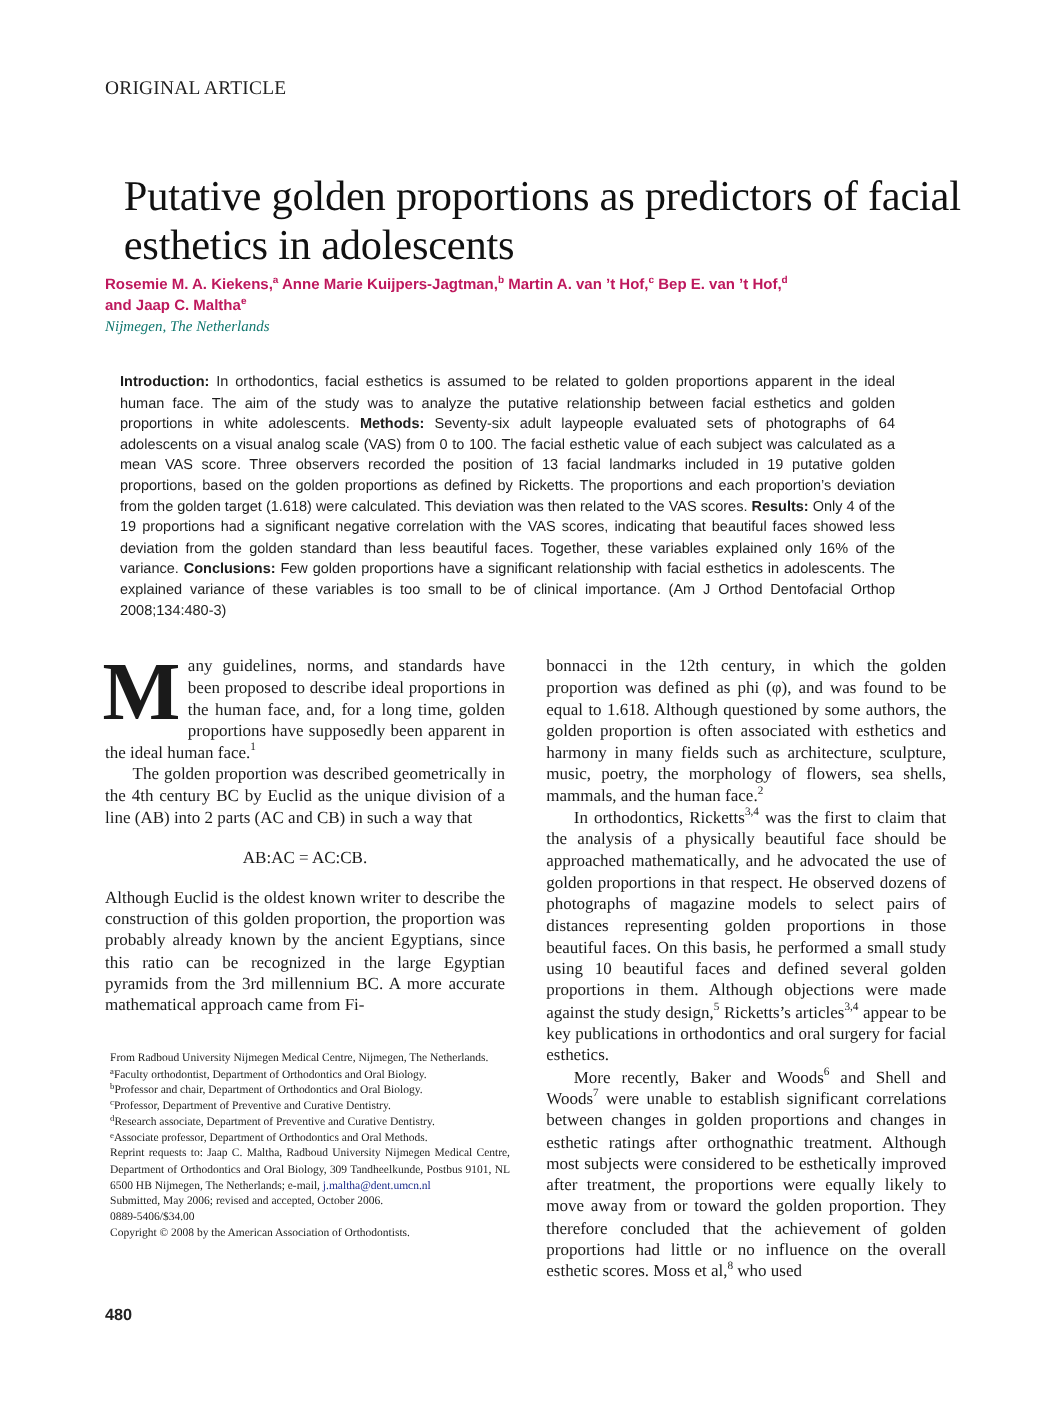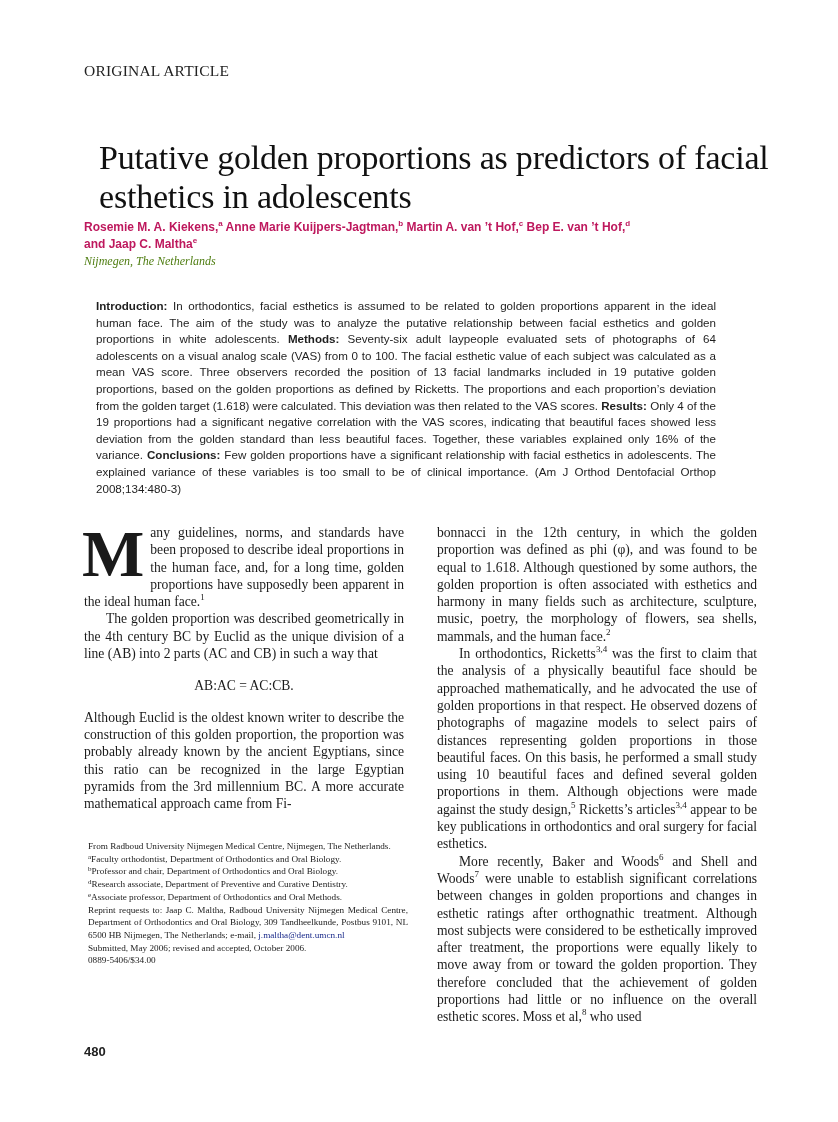--- a/index.html
+++ b/index.html
@@ -4,21 +4,21 @@
 <style>
   html, body { margin: 0; padding: 0; background: #ffffff; }
   body { width: 838px; height: 1122px; position: relative; overflow: hidden; color: #1a1a1a; }
   .serif { font-family: Liberation Serif, serif; }
   .sans { font-family: "Liberation Sans", "DejaVu Sans", sans-serif; }
 
   .section-label { position: absolute; left: 84px; top: 62px; font-size: 15.5px; letter-spacing: 0.2px; color: #222; }
   .title { position: absolute; left: 83px; top: 122px; width: 680px; font-size: 34px; line-height: 39px; color: #111; font-weight: normal; margin: 16px; letter-spacing: -0.2px; }
   .authors { position: absolute; left: 84px; top: 219px; width: 680px; font-size: 12px; line-height: 17px; font-weight: bold; color: #be185d; }
   .authors sup { font-size: 8px; font-weight: bold; vertical-align: 5px; line-height: 0; }
-  .location { position: absolute; left: 84px; top: 254px; font-size: 12px; font-style: italic; color: #4d7c0f; }
+  .location { position: absolute; left: 84px; top: 254px; font-size: 12px; font-style: italic; color: #0f766e; }
 
   .abstract { position: absolute; left: 84px; top: 286px; width: 620px; font-size: 11.6px; line-height: 16.6px; color: #1e1e1e; text-align: justify; margin: 12px; }
   .abstract b { font-weight: bold; }
 
   .col { position: absolute; width: 320px; font-size: 13.6px; line-height: 17.3px; text-align: justify; color: #1a1a1a; }
   .col-left { left: 84px; top: 524px; }
   .col-right { left: 437px; top: 524px; }
   .col p { margin: 0; }
   .indent { text-indent: 22px; }
   .dropcap { float: left; font-size: 66px; line-height: 52px; height: 54px; margin: 4px 6px 0 -2px; font-weight: bold; }
@@ -57,20 +57,22 @@
 <div class="serif col col-right">
   <p><span>bonnacci in the 12th century, in which the golden proportion was defined as phi (φ), and was found to be equal to 1.618. Although questioned by some authors, the golden proportion is often associated with esthetics and harmony in many fields such as architecture, sculpture, music, poetry, the morphology of flowers, sea shells, mammals, and the human face.</span><sup>2</sup></p>
   <p class="indent"><span>In orthodontics, Ricketts</span><sup>3,4</sup><span> was the first to claim that the analysis of a physically beautiful face should be approached mathematically, and he advocated the use of golden proportions in that respect. He observed dozens of photographs of magazine models to select pairs of distances representing golden proportions in those beautiful faces. On this basis, he performed a small study using 10 beautiful faces and defined several golden proportions in them. Although objections were made against the study design,</span><sup>5</sup><span> Ricketts’s articles</span><sup>3,4</sup><span> appear to be key publications in orthodontics and oral surgery for facial esthetics.</span></p>
   <p class="indent"><span>More recently, Baker and Woods</span><sup>6</sup><span> and Shell and Woods</span><sup>7</sup><span> were unable to establish significant correlations between changes in golden proportions and changes in esthetic ratings after orthognathic treatment. Although most subjects were considered to be esthetically improved after treatment, the proportions were equally likely to move away from or toward the golden proportion. They therefore concluded that the achievement of golden proportions had little or no influence on the overall esthetic scores. Moss et al,</span><sup>8</sup><span> who used</span></p>
 </div>
 
 <div class="serif footnotes">
   <p>From Radboud University Nijmegen Medical Centre, Nijmegen, The Netherlands.</p>
   <p><sup>a</sup><span>Faculty orthodontist, Department of Orthodontics and Oral Biology.</span></p>
   <p><sup>b</sup><span>Professor and chair, Department of Orthodontics and Oral Biology.</span></p>
+  <p><sup>c</sup><span>Professor, Department of Preventive and Curative Dentistry.</span></p>
   <p><sup>d</sup><span>Research associate, Department of Preventive and Curative Dentistry.</span></p>
   <p><sup>e</sup><span>Associate professor, Department of Orthodontics and Oral Methods.</span></p>
   <p><span>Reprint requests to: Jaap C. Maltha, Radboud University Nijmegen Medical Centre, Department of Orthodontics and Oral Biology, 309 Tandheelkunde, Postbus 9101, NL 6500 HB Nijmegen, The Netherlands; e-mail, </span><span class="email">j.maltha@dent.umcn.nl</span></p>
   <p>Submitted, May 2006; revised and accepted, October 2006.</p>
   <p>0889-5406/$34.00</p>
+  <p>Copyright © 2008 by the American Association of Orthodontists.</p>
 </div>
 
 <div class="sans page-number">480</div>
 
 </body></html>

